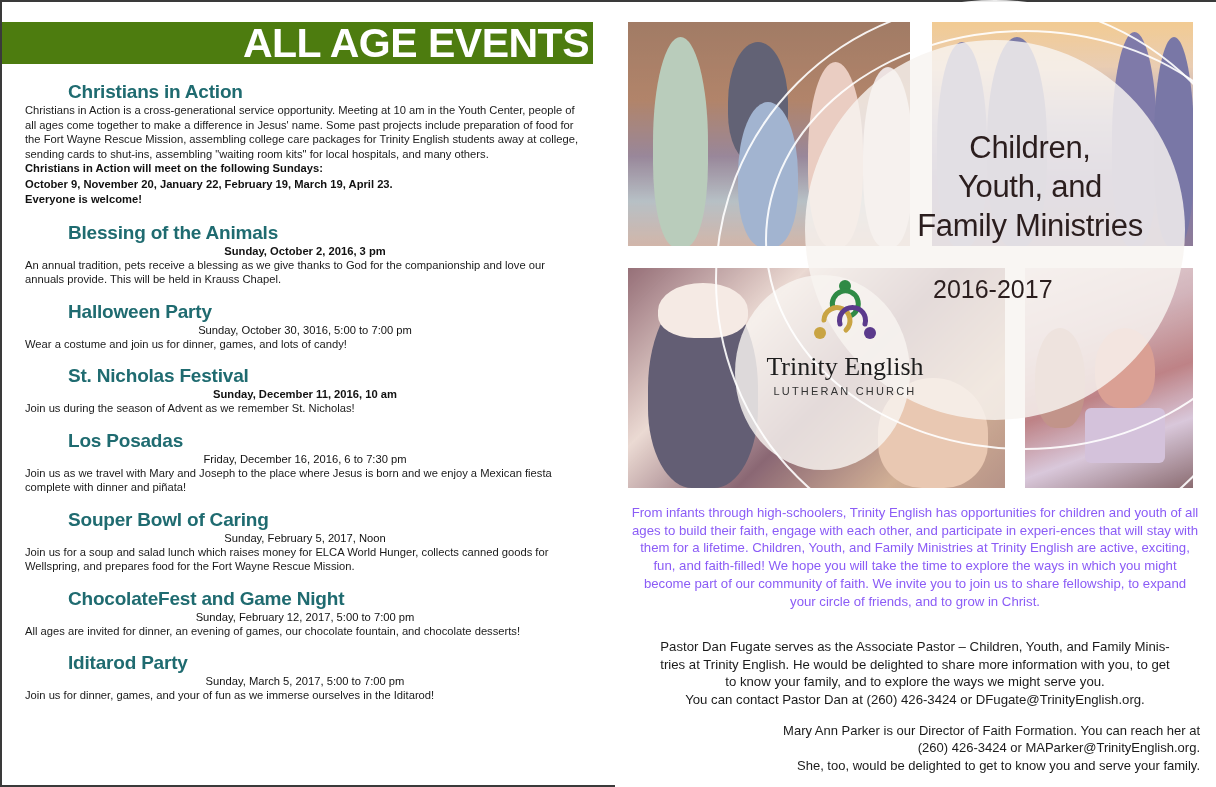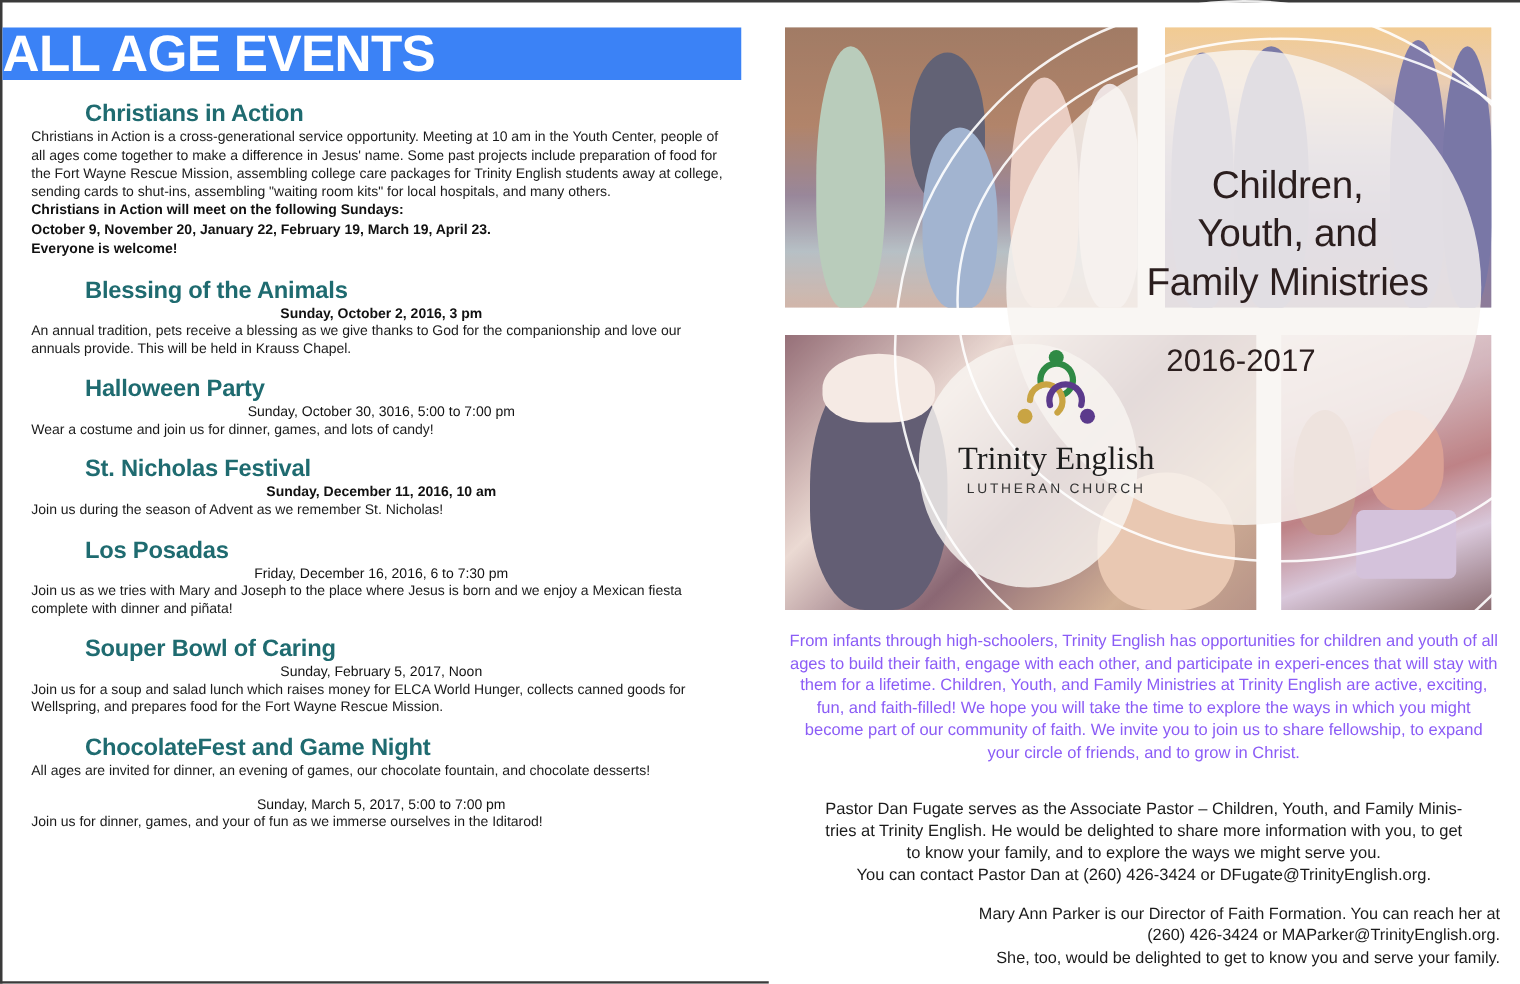--- a/index.html
+++ b/index.html
@@ -7,21 +7,21 @@
   body { position: relative; font-family: "Liberation Sans", sans-serif; color: #222; }
 
   .frame-top { position: absolute; left: 0; top: 0; width: 1216px; height: 2px; background: #3a3a3a; }
   .frame-left { position: absolute; left: 0; top: 0; width: 2px; height: 787px; background: #3a3a3a; }
   .frame-bottom { position: absolute; left: 0; top: 785px; width: 615px; height: 2px; background: #3a3a3a; }
 
   
   .left-page { position: absolute; left: 2px; top: 0; width: 608px; height: 787px; }
   .banner {
     position: absolute; left: 0; top: 22px; width: 591px; height: 42px;
-    background: #3b82f6; text-align: left; padding-right: 4px;
+    background: #4d7c0f; text-align: right; padding-right: 4px;
   }
   .banner-title {
     font-family: "Liberation Sans", sans-serif; font-weight: bold; color: #ffffff;
     font-size: 41px; line-height: 42px; letter-spacing: -0.5px;
   }
 
   .events { position: absolute; left: 23px; top: 80px; width: 560px; }
   .event { margin-bottom: 13px; }
   .event-title {
     font-family: "Liberation Sans", sans-serif; font-weight: bold; color: #1f6b70;
@@ -130,35 +130,37 @@
 
     <div class="event">
       <div class="event-title">St. Nicholas Festival</div>
       <div class="event-date bold">Sunday, December 11, 2016, 10 am</div>
       <div class="event-desc">Join us during the season of Advent as we remember St. Nicholas!</div>
     </div>
 
     <div class="event">
       <div class="event-title">Los Posadas</div>
       <div class="event-date">Friday, December 16, 2016, 6 to 7:30 pm</div>
-      <div class="event-desc">Join us as we tries with Mary and Joseph to the place where Jesus is born and we enjoy a Mexican fiesta complete with dinner and piñata!</div>
+      <div class="event-desc">Join us as we travel with Mary and Joseph to the place where Jesus is born and we enjoy a Mexican fiesta complete with dinner and piñata!</div>
     </div>
 
     <div class="event">
       <div class="event-title">Souper Bowl of Caring</div>
       <div class="event-date">Sunday, February 5, 2017, Noon</div>
       <div class="event-desc">Join us for a soup and salad lunch which raises money for ELCA World Hunger, collects canned goods for Wellspring, and prepares food for the Fort Wayne Rescue Mission.</div>
     </div>
 
     <div class="event">
       <div class="event-title">ChocolateFest and Game Night</div>
+      <div class="event-date">Sunday, February 12, 2017, 5:00 to 7:00 pm</div>
       <div class="event-desc">All ages are invited for dinner, an evening of games, our chocolate fountain, and chocolate desserts!</div>
     </div>
 
     <div class="event">
+      <div class="event-title">Iditarod Party</div>
       <div class="event-date">Sunday, March 5, 2017, 5:00 to 7:00 pm</div>
       <div class="event-desc">Join us for dinner, games, and your of fun as we immerse ourselves in the Iditarod!</div>
     </div>
   </div>
 </section>
 
 <section class="right-page">
 
   <div class="photo p1">
     <div class="figure" style="left:25px;top:15px;width:55px;height:210px;background:#9fc9b0;"></div>

